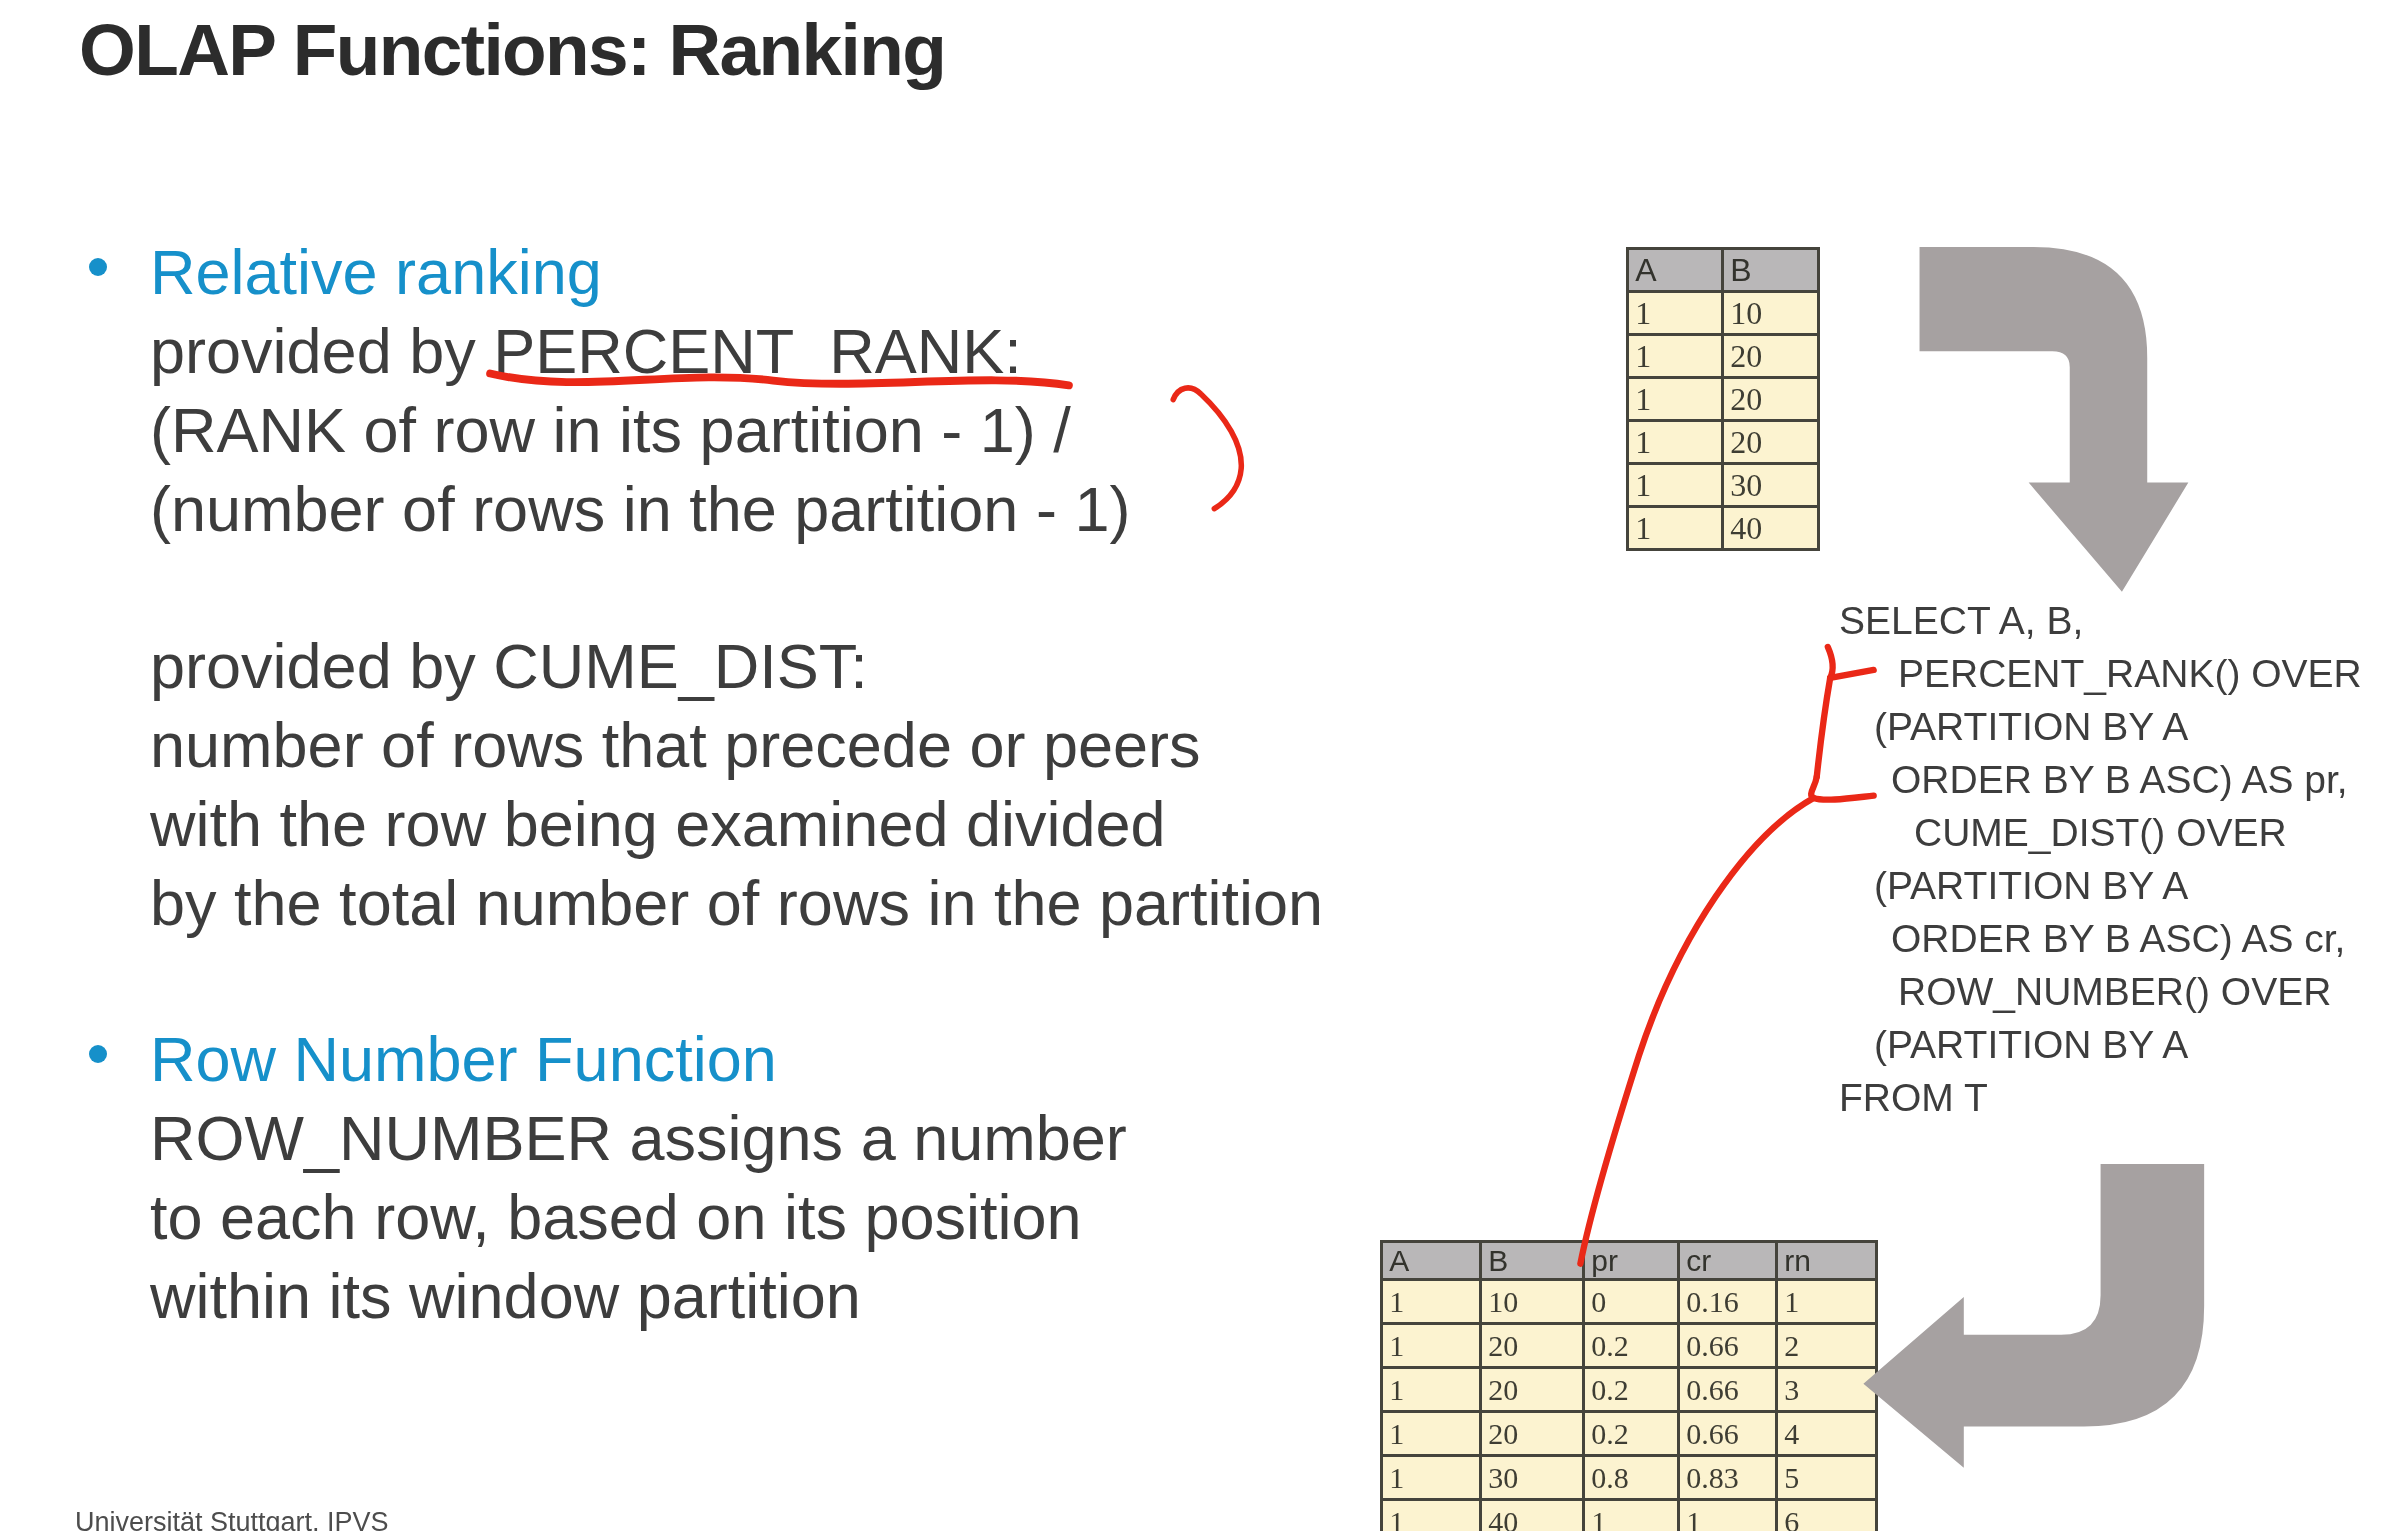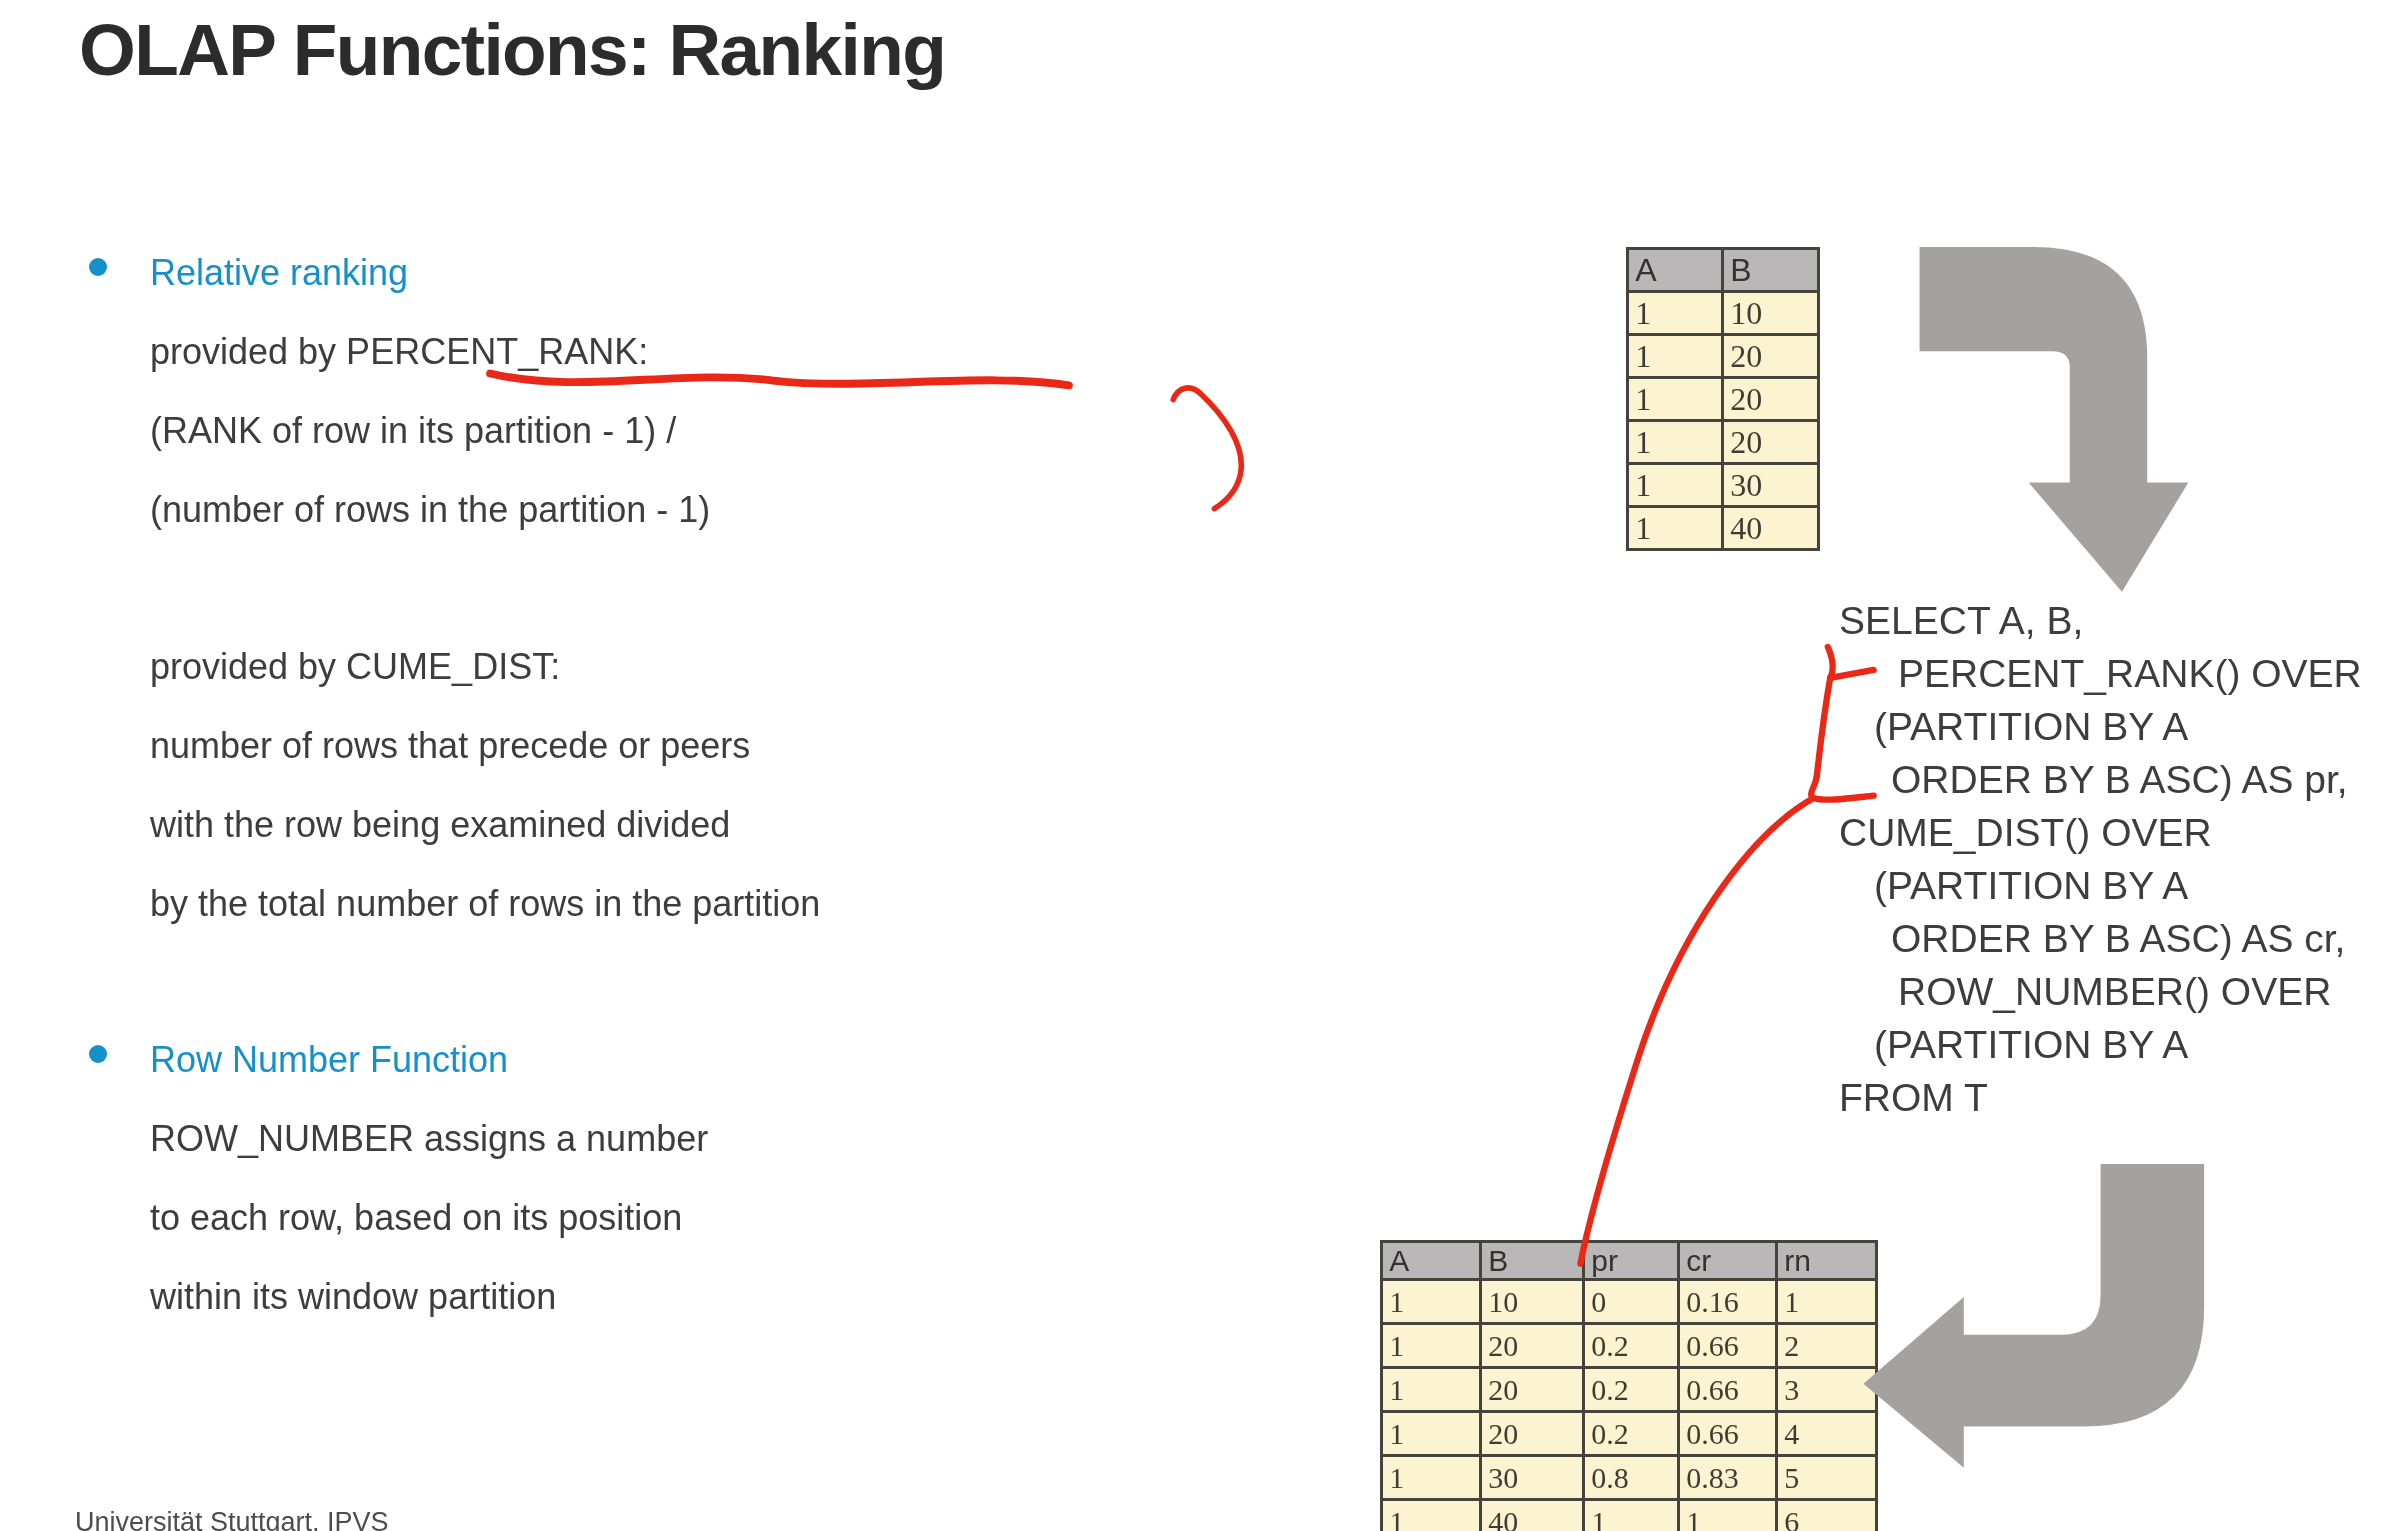--- a/index.html
+++ b/index.html
@@ -24,41 +24,41 @@
   }
   .title{
     position:absolute;left:79px;top:8px;
     font-size:73px;font-weight:bold;
     color:var(--title-gray);
     letter-spacing:-1.6px;
     white-space:nowrap;
   }
   .tblock{
     position:absolute;left:150px;
-    font-size:36px;line-height:79px;
+    font-size:63px;line-height:79px;
     color:var(--body-gray);
     white-space:nowrap;
   }
   .tblock .heading{color:var(--accent-blue);}
   .bullet{
     position:absolute;left:89px;
     width:18px;height:18px;border-radius:50%;
     background:var(--accent-blue);
   }
   .sql{
     position:absolute;left:1839px;top:594px;
     font-size:39px;line-height:53px;
     color:var(--body-gray);
     white-space:nowrap;
   }
   .sql div{height:53px;}
   .ind-a{margin-left:59px;}
   .ind-b{margin-left:35px;}
   .ind-c{margin-left:52px;}
-  .ind-d{}
+  .ind-d{text-align:center;}
   table.dtable{
     position:absolute;
     border-collapse:collapse;
     table-layout:fixed;
   }
   .dtable th,.dtable td{
     border:3.2px solid var(--table-border);
     padding:0 0 0 6.3px;
     text-align:left;vertical-align:middle;
     overflow:hidden;

